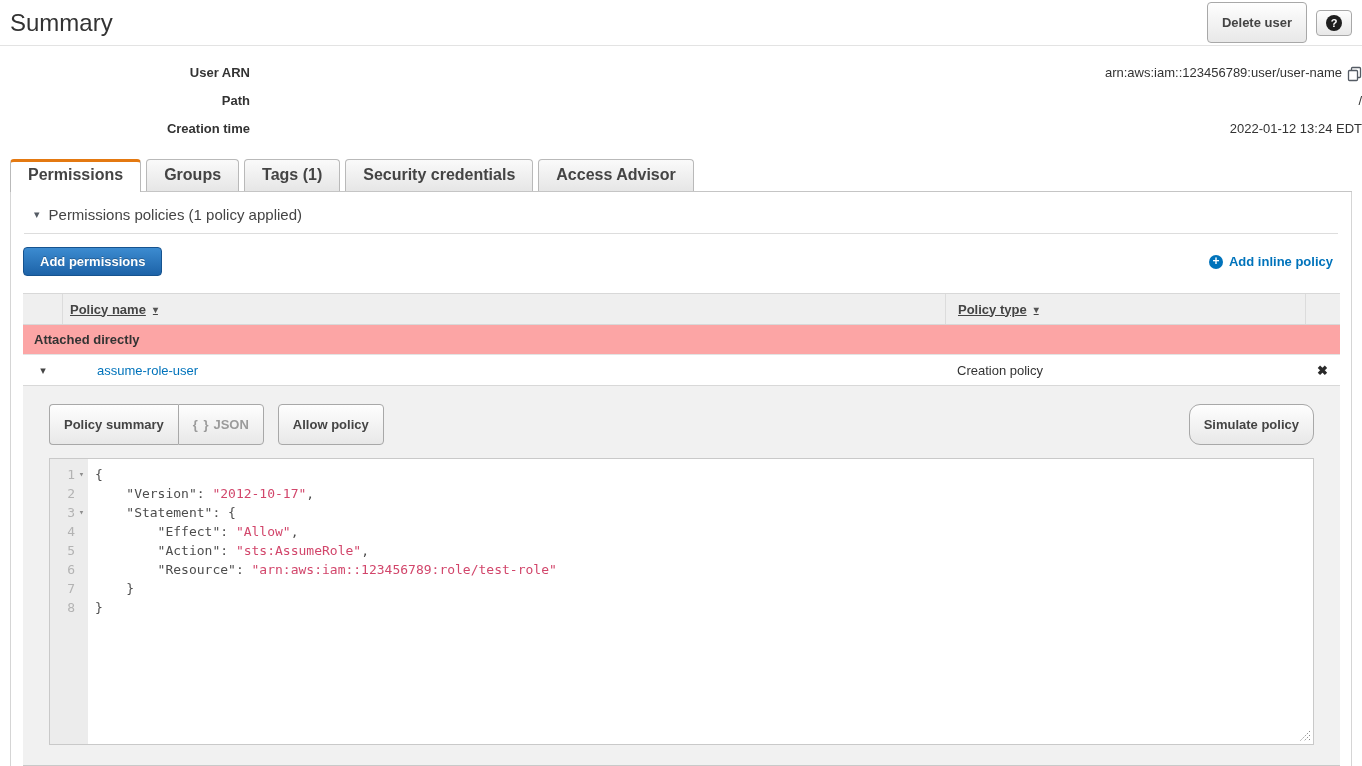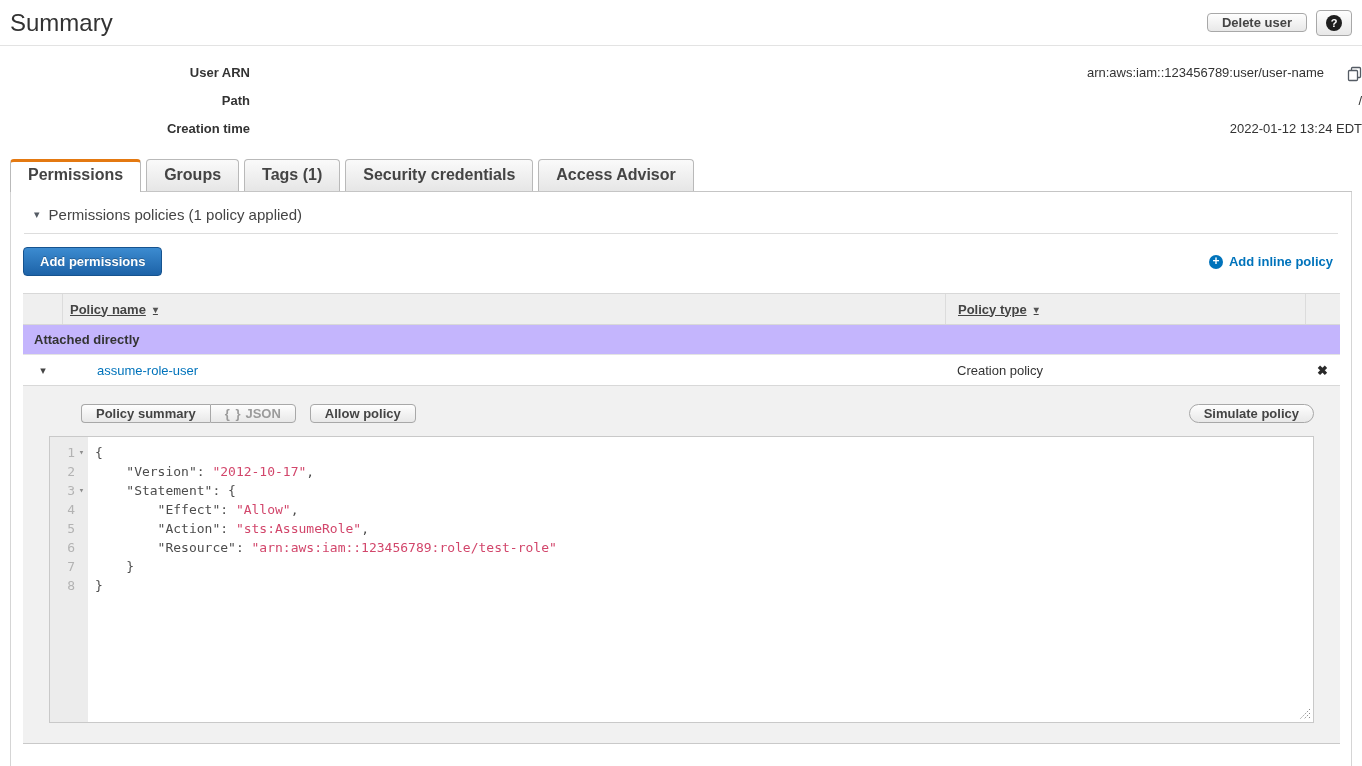--- a/index.html
+++ b/index.html
@@ -14,34 +14,34 @@
   .page-header {
     height: 46px; display: flex; align-items: center;
     padding: 0 10px; border-bottom: 1px solid #e3e3e3;
   }
   .page-title { font-size: 24px; font-weight: 500; color: #333; margin: 0; flex: 1; }
   .header-actions { display: flex; align-items: center; gap: 9px; }
   .btn-gray {
     font-family: inherit; font-size: 13px; font-weight: bold; color: #444;
     background: linear-gradient(#fefefe, #e8e8e8);
     border: 1px solid #a8a8a8; border-radius: 4px;
-    padding: 1px 14px; cursor: pointer; white-space: nowrap;
+    padding: 12px 14px; cursor: pointer; white-space: nowrap;
   }
   .btn-help { padding: 4px 9px; }
   .help-circle {
     display: inline-block; width: 16px; height: 16px; border-radius: 50%;
     background: #1f1f1f; color: #fff; font-size: 11px; font-weight: bold;
     line-height: 16px; text-align: center;
   }
 
   
   .user-info { padding-top: 13px; }
   .info-row { display: flex; line-height: 28px; justify-content: space-between; }
   .info-label { width: 250px; text-align: right; font-weight: bold; color: #333; }
-  .info-value { margin-left: 25px; color: #333; display: flex; align-items: center; gap: 23px; }
+  .info-value { margin-left: 25px; color: #333; display: flex; align-items: center; gap: 5px; }
   .copy-icon { cursor: pointer; display: inline-flex; margin-top: 2px; }
 
   
   .tab-bar {
     display: flex; align-items: flex-end;
     margin: 16px 10px 0 10px; border-bottom: 1px solid #c5c5c5;
   }
   .tab {
     font-weight: bold; color: #444; font-size: 16px;
     background: linear-gradient(#fafafa, #e6e6e6);
@@ -93,21 +93,21 @@
     font-weight: bold; color: #444; text-decoration: underline;
   }
   .th { display: flex; align-items: center; }
   .col-expand { width: 40px; border-right: 1px solid #dcdcdc; }
   .col-name { flex: 1; padding-left: 7px; }
   .col-type { width: 360px; border-left: 1px solid #dcdcdc; padding-left: 12px; }
   .col-actions { width: 35px; border-left: 1px solid #dcdcdc; justify-content: center; }
   .sort-caret { font-size: 10px; color: #555; margin-left: 7px; cursor: pointer; }
 
   .group-row {
-    background: #c4b5fd; font-weight: bold; color: #333;
+    background: #fca5a5; font-weight: bold; color: #333;
     padding: 7px 0 7px 11px; border-bottom: 1px solid #e3e3e3;
   }
   .policy-row {
     display: flex; align-items: center; height: 31px; background: #fff;
     border-bottom: 1px solid #d8d8d8;
   }
   .cell-expand { width: 40px; text-align: center; font-size: 11px; color: #444; cursor: pointer; }
   .cell-name { flex: 1; padding-left: 34px; }
   .cell-name a { color: #0073bb; text-decoration: none; cursor: pointer; }
   .cell-type { width: 360px; padding-left: 12px; color: #333; }
@@ -115,21 +115,21 @@
   .remove-x { font-size: 13px; color: #2a2a2a; font-weight: bold; cursor: pointer; }
 
   
   .detail-area {
     background: #f1f1f1; border-bottom: 1px solid #c9c9c9;
     padding: 18px 26px 20px 26px;
   }
   .detail-buttons { display: flex; align-items: center; margin-bottom: 13px; }
   .seg-group { display: flex; }
   .seg-group .btn-gray { border-radius: 0; position: relative; }
-  .seg-group .btn-gray:first-child { border-radius: 4px 0 0 4px; border-right: none; margin-left: 32px; }
+  .seg-group .btn-gray:first-child { border-radius: 4px 0 0 4px; border-right: none; }
   .seg-group .btn-gray:last-child { border-radius: 0 4px 4px 0; }
   .btn-muted { color: #9b9b9b; }
   .json-braces { letter-spacing: 1px; margin-right: 4px; }
   .btn-edit { margin-left: 14px; }
   .btn-simulate { margin-left: auto; border-radius: 11px; }
 
   
   .editor {
     position: relative; display: flex; height: 287px; overflow: hidden;
     background: #fff; border: 1px solid #c9c9c9;

